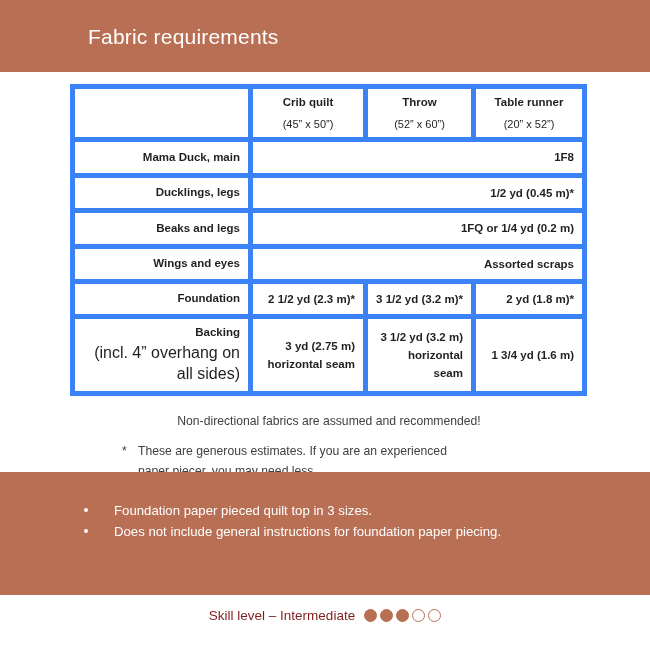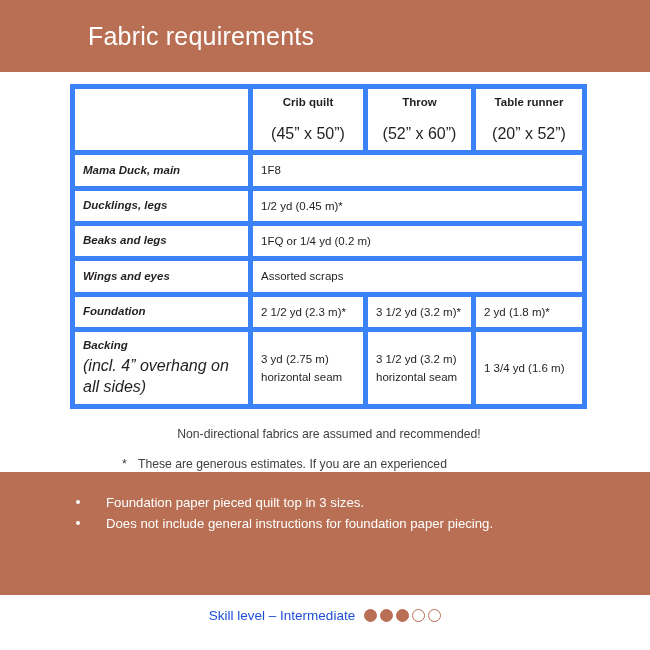--- a/index.html
+++ b/index.html
@@ -20,21 +20,21 @@
   .header-band {
     height: 72px;
     background: #b96f53;
     display: flex;
     align-items: center;
     box-sizing: border-box;
     padding-left: 88px;
   }
   .header-title {
     color: #ffffff;
-    font-size: 25px;
+    font-size: 21px;
     font-weight: 400;
     letter-spacing: 0.2px;
     line-height: 1;
   }
 
   
   .table-wrap {
     padding: 12px 0 0 0;
   }
   table.fabric-table {
@@ -64,41 +64,40 @@
 
   th.size-head {
     text-align: center;
     font-weight: 700;
     padding: 7px 4px 8px 4px;
     line-height: 1.35;
   }
   th.size-head .dims {
     display: block;
     font-weight: 400;
-    font-size: 16px;
-    margin-top: 12px;
+    font-size: 11px;
+    margin-top: 6px;
   }
 
   td.row-label {
     font-weight: 700;
-    text-align: left;
+    text-align: right;
     line-height: 1.35;
     padding: 7px 6px 7px 9px;
-    font-style: italic;
   }
   td.row-label .sub {
     display: block;
     font-weight: 400;
     font-size: 16px;
     margin-top: 1px;
   }
 
   td.val {
-    text-align: left;
-    font-weight: 400;
+    text-align: right;
+    font-weight: 700;
     line-height: 1.6;
   }
   td.val .line2 {
     display: block;
   }
   td.tall { height: 52px; }
 
   
   .notes {
     margin: 16px 0 0 0;
@@ -129,21 +128,21 @@
     left: 0;
     top: 472px;
     width: 650px;
     height: 123px;
     background: #b96f53;
     box-sizing: border-box;
     padding: 17px 40px 0 64px;
   }
   ul.bullets {
     list-style: none;
-    margin: 4px;
+    margin: 12px;
     padding: 0;
     color: #ffffff;
     font-size: 13.2px;
     line-height: 1.48;
   }
   ul.bullets li {
     position: relative;
     padding-left: 38px;
     margin-bottom: 1px;
   }
@@ -163,21 +162,21 @@
     left: 0;
     top: 608px;
     width: 650px;
     display: flex;
     align-items: center;
     justify-content: center;
     gap: 9px;
   }
   .skill-label {
     font-size: 13.5px;
-    color: #1d4ed8;
+    color: #7f1d1d;
   }
   .skill-dots {
     display: flex;
     align-items: center;
     gap: 3px;
   }
   .skill-dot {
     width: 13px;
     height: 13px;
     border-radius: 50%;

